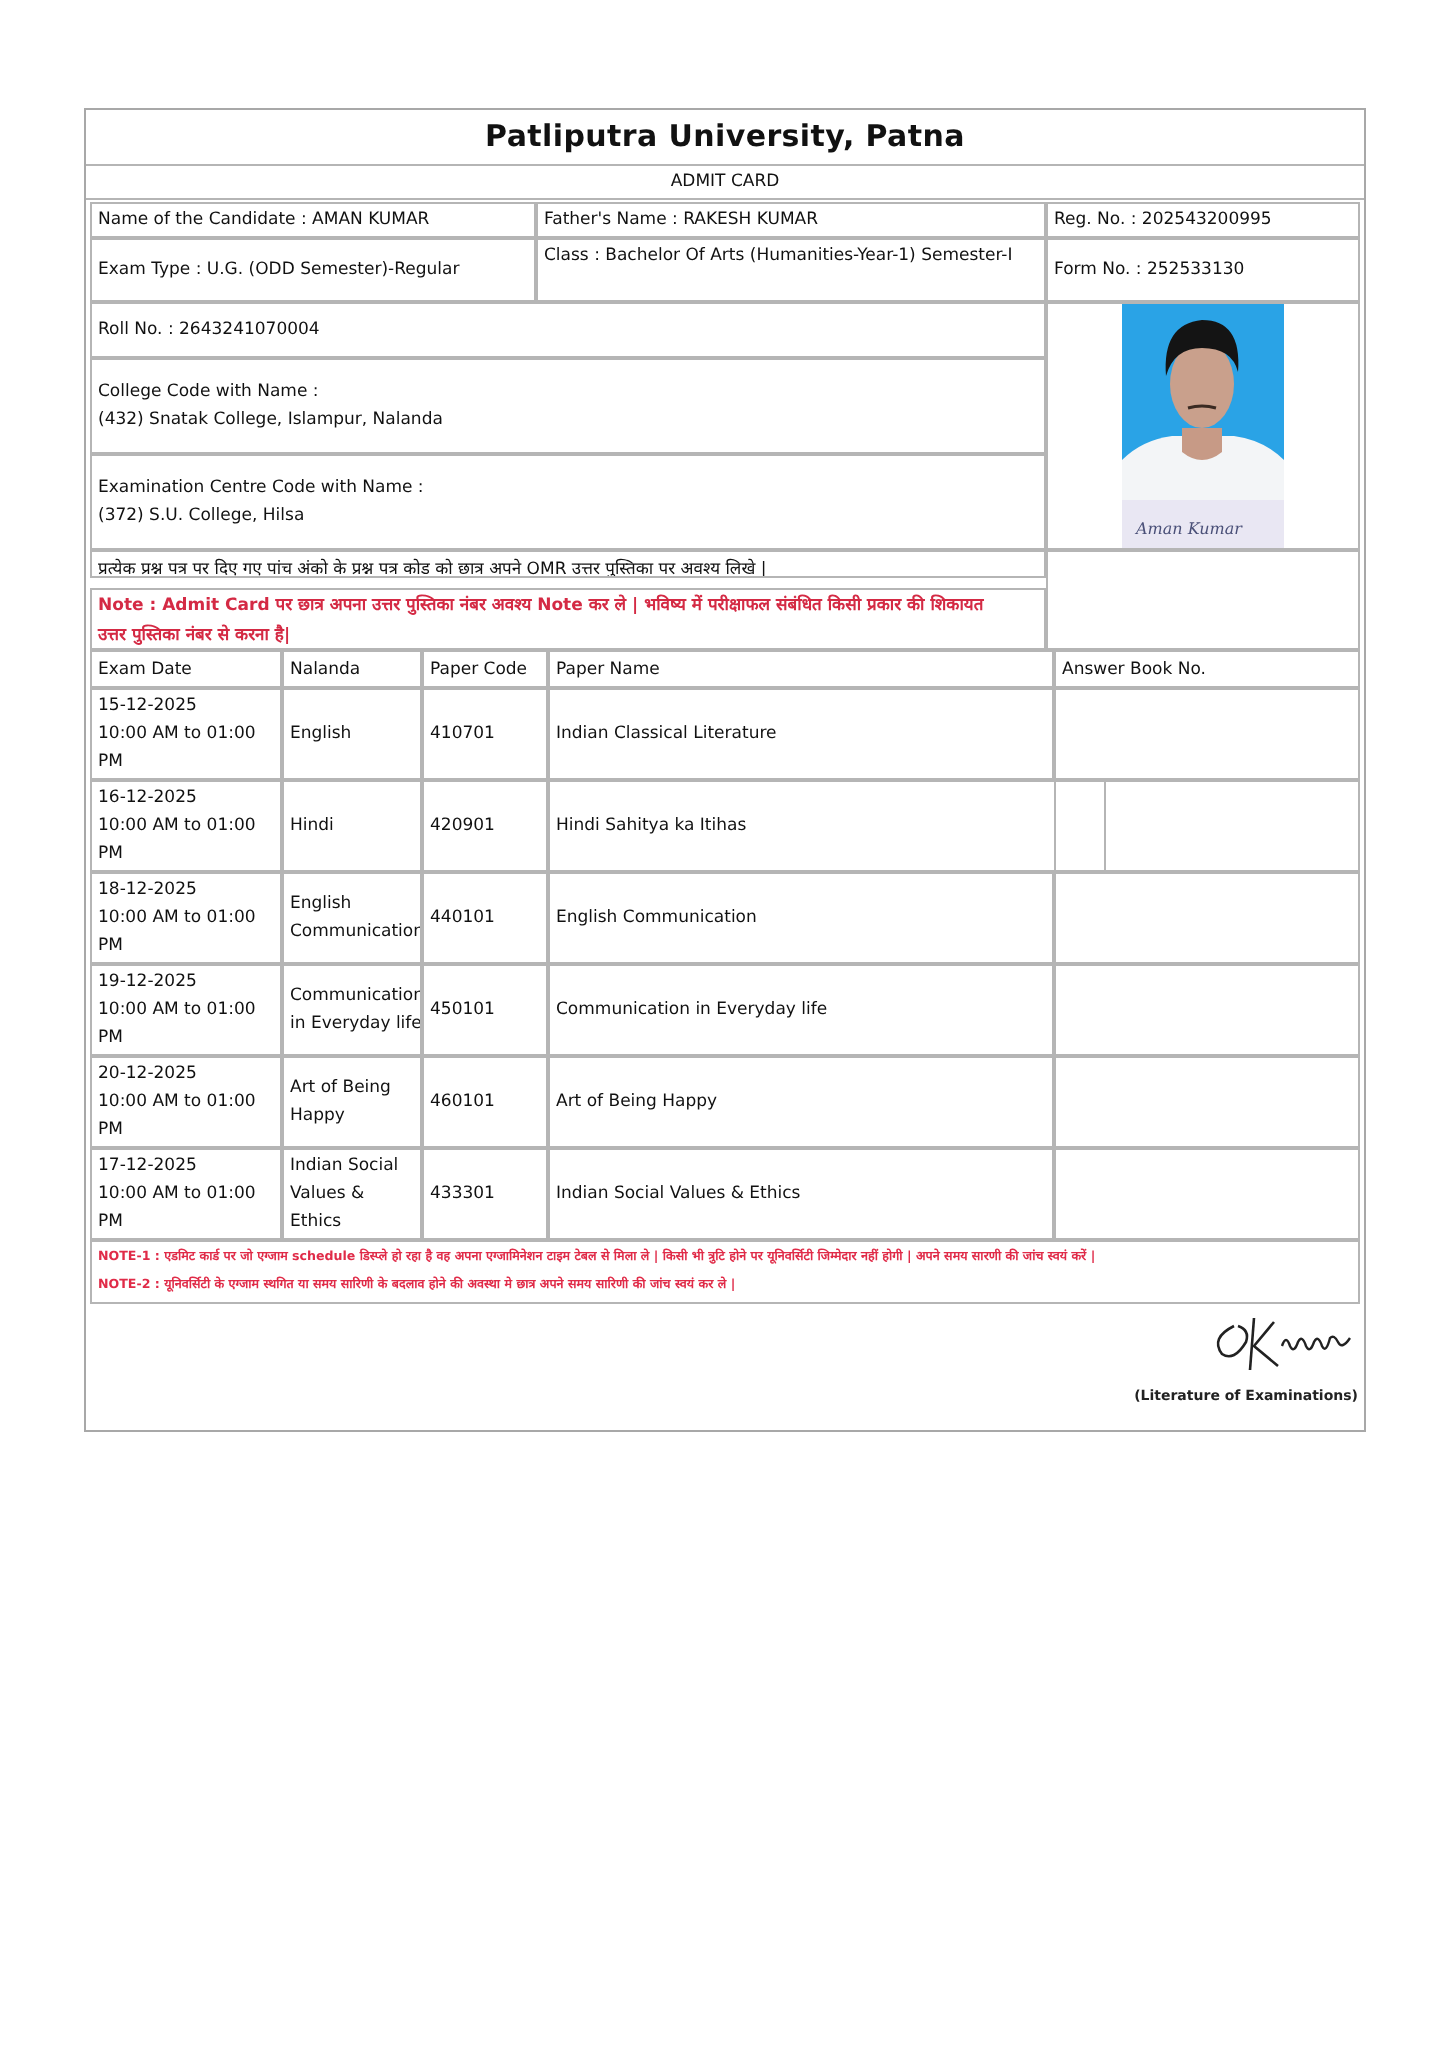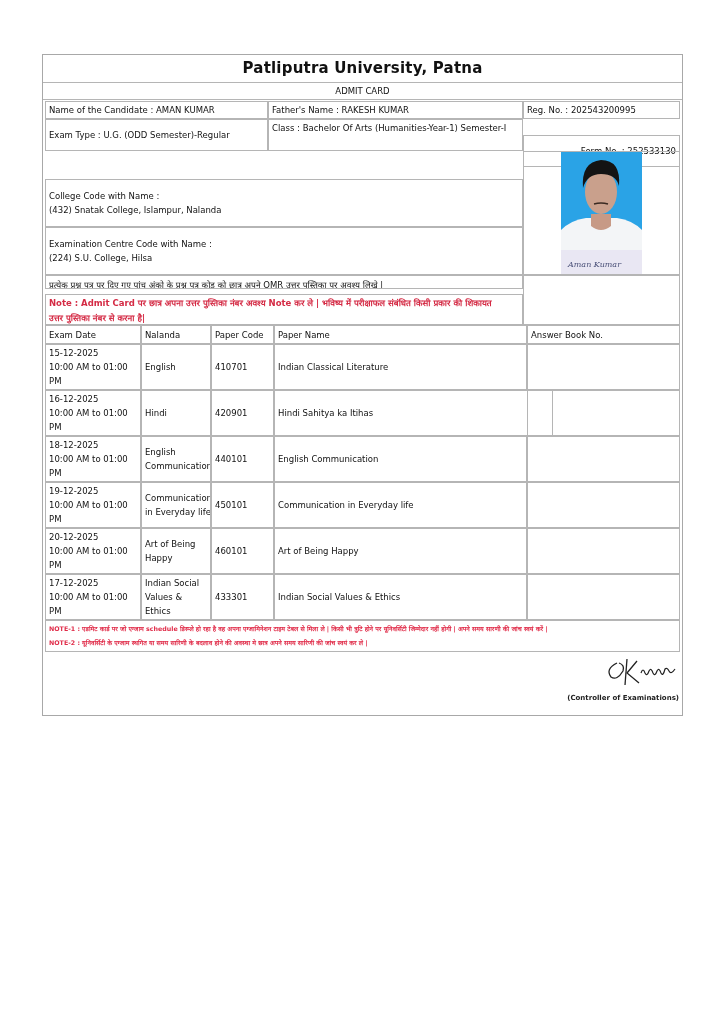--- a/index.html
+++ b/index.html
@@ -29,34 +29,37 @@
       <span>Father's Name : RAKESH KUMAR</span>
     </div>
   <div class="cell vmid" style="left:480px;top:46px;width:157px;height:18px;">
       <span>Reg. No. : 202543200995</span>
     </div>
 
   <div class="cell vmid" style="left:2px;top:64px;width:223px;height:32px;">
       <span>Exam Type : U.G. (ODD Semester)-Regular</span>
     </div>
   <div class="cell" style="left:225px;top:64px;width:255px;height:32px;"><span>Class : Bachelor Of Arts (Humanities-Year-1) Semester-I</span></div>
-  <div class="cell vmid" style="left:480px;top:80px;width:157px;height:32px;justify-content:flex-end;">
+  <div class="cell vmid" style="left:480px;top:64px;width:157px;height:32px;">
       <span>Form No. : 252533130</span>
     </div>
 
+  <div class="cell vmid" style="left:2px;top:96px;width:478px;height:28px;">
+      <span>Roll No. : 2643241070004</span>
+    </div>
   <div class="cell vmid" style="left:2px;top:124px;width:478px;height:48px;">
     <div>
       <div>College Code with Name :</div>
       <div>(432) Snatak College, Islampur, Nalanda</div>
     </div>
   </div>
   <div class="cell vmid" style="left:2px;top:172px;width:478px;height:48px;">
     <div>
       <div>Examination Centre Code with Name :</div>
-      <div>(224) S.U. College, Hilsa</div>
+      <div>(372) S.U. College, Hilsa</div>
     </div>
   </div>
 
   <div class="cell" style="left:480px;top:96px;width:157px;height:124px;"></div>
   <div class="photo">
     <svg width="81" height="122" viewBox="0 0 81 122">
       <rect x="0" y="0" width="81" height="122" fill="#2aa3e6"></rect>
       <path d="M0 78 Q10 68 25 66 L56 66 Q71 68 81 78 L81 122 L0 122 Z" fill="#f3f5f7"></path>
       <path d="M30 62 L30 74 Q40 82 50 74 L50 62 Z" fill="#c79a86"></path>
       <ellipse cx="40" cy="40" rx="16" ry="22" fill="#c9a08c"></ellipse>
@@ -195,14 +198,14 @@
   </div>
 
   <div class="signature">
     <svg width="80" height="34" viewBox="0 0 80 34">
       <path d="M14 8 Q2 14 8 22 Q14 26 20 16 Q22 10 16 8" stroke="#222" stroke-width="1.3" fill="none"></path>
       <path d="M24 4 L22 30" stroke="#222" stroke-width="1.3" fill="none"></path>
       <path d="M34 6 L24 18 L36 28" stroke="#222" stroke-width="1.3" fill="none"></path>
       <path d="M38 18 Q40 12 42 18 Q44 22 46 16 Q48 12 50 18 Q52 22 54 16 Q56 12 58 18 Q60 22 62 14 Q64 12 66 16 Q68 20 72 14" stroke="#222" stroke-width="1.2" fill="none"></path>
     </svg>
   </div>
-  <div class="ctrl">(Controller of Examinations)</div>
+  <div class="ctrl">(Literature of Examinations)</div>
 </div>
 
 </body></html>

